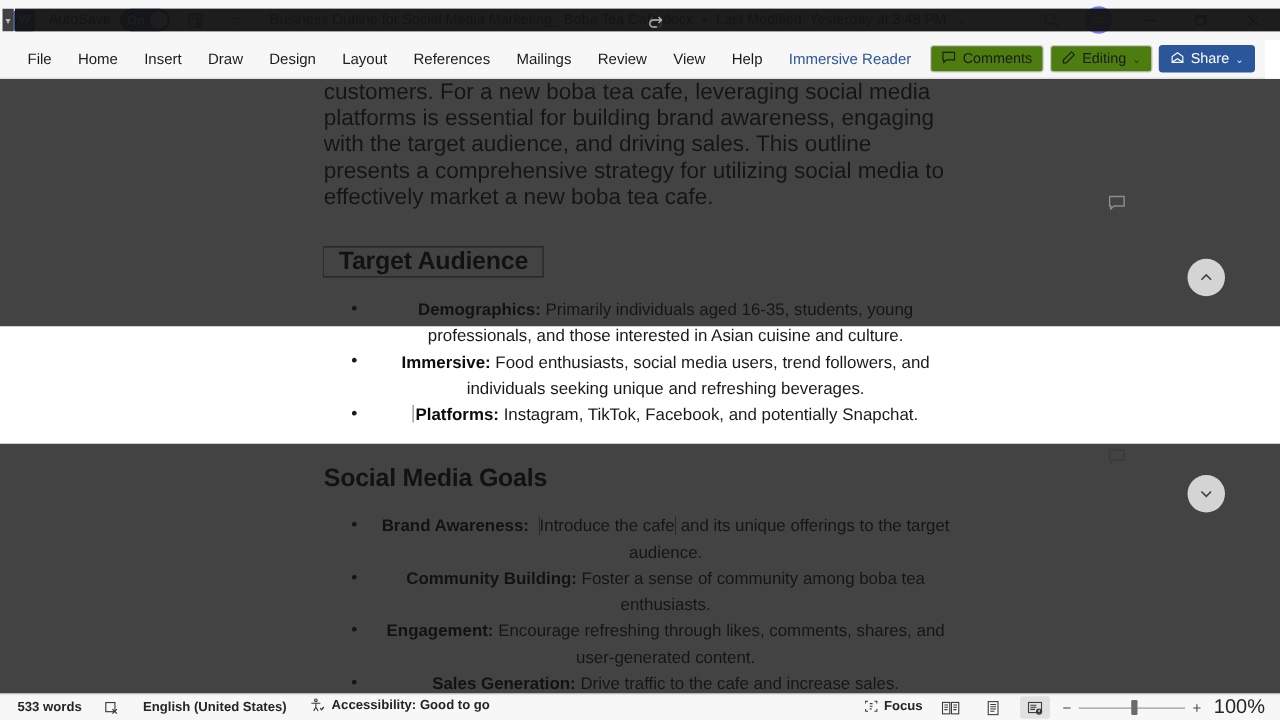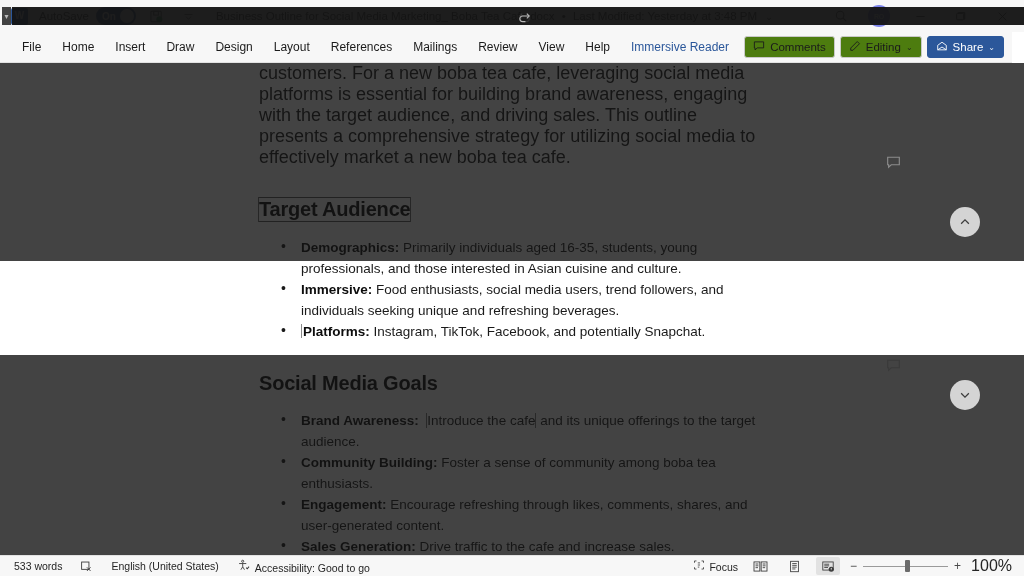--- a/index.html
+++ b/index.html
@@ -113,27 +113,27 @@
     margin: 0;
   }
   h2.heading {
     font-size: 20px; font-weight: bold; color: #0d0d0d;
     letter-spacing: -0.2px;
   }
   h2.heading.boxed {
     display: inline-block;
     box-shadow: inset 1px 0 0 #6e6e6e, inset -1px 0 0 #6e6e6e,
                 inset 0 1px 0 #5a5a5a, inset 0 -1px 0 #5a5a5a;
-    padding: 1px 1px;
+    padding: 1px 13px;
     margin-left: -1px;
   }
   ul.blist { list-style: none; margin: 0; padding: 0; }
   ul.blist li {
     position: relative; padding-left: 42px;
-    font-size: 13.5px; line-height: 21px; color: #1a1a1a;
+    font-size: 13.5px; line-height: 21px; color: #1a1a1a; text-align: center;
   }
   ul.blist li::before {
     content: "\2022"; position: absolute; left: 22px; top: -1px;
     font-size: 14px; color: #1a1a1a;
   }
   ul.blist li b { font-weight: bold; color: #0d0d0d; }
   .caret-mark {
     display: inline-block; width: 1px; height: 14px;
     background: #8a8a8a; vertical-align: -2px; margin-right: 1px;
   }
@@ -162,21 +162,21 @@
     display: flex; align-items: center; justify-content: center;
     color: #3c3c3c;
   }
 
   
   .statusbar {
     position: absolute; left: 0; top: 555px; width: 1024px; height: 21px;
     background: #f7f7f7; border-top: 1px solid #e2e2e2;
     display: flex; align-items: center; font-size: 10.5px; color: #252525;
   }
-  .sb-item { display: flex; align-items: flex-end; gap: 5px; white-space: nowrap; }
+  .sb-item { display: flex; align-items: flex-start; gap: 5px; white-space: nowrap; font-weight: bold; }
   .sb-left { display: flex; align-items: center; gap: 18px; margin-left: 14px; }
   .sb-right { margin-left: auto; display: flex; align-items: center; gap: 10px; margin-right: 12px; }
   .viewbtn {
     width: 24px; height: 18px; display: flex; align-items: center; justify-content: center;
     border-radius: 2px; color: #3a3a3a;
   }
   .viewbtn.active { background: #e2e2e2; }
   .zoomslider { display: flex; align-items: center; gap: 6px; color: #4a4a4a; }
   .track { position: relative; width: 85px; height: 12px; display: flex; align-items: center; }
   .track .line { width: 100%; height: 1px; background: #9a9a9a; }

